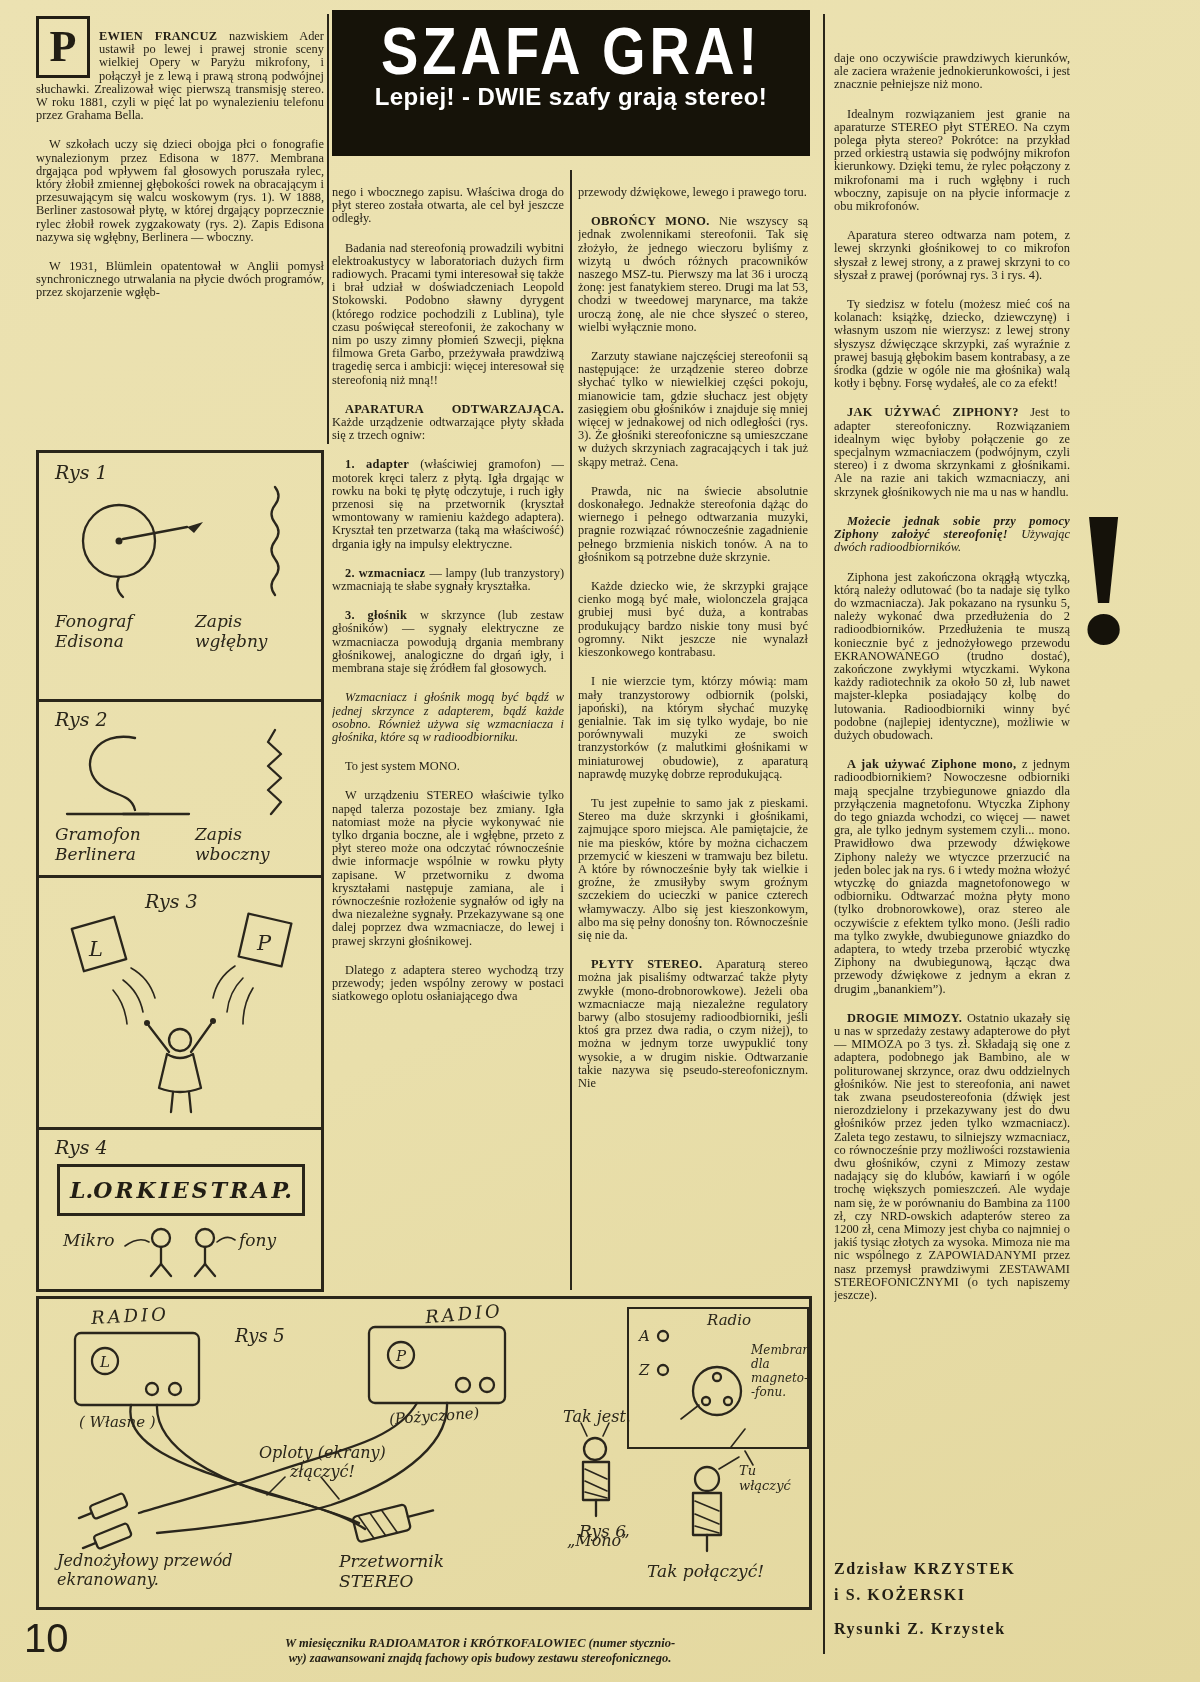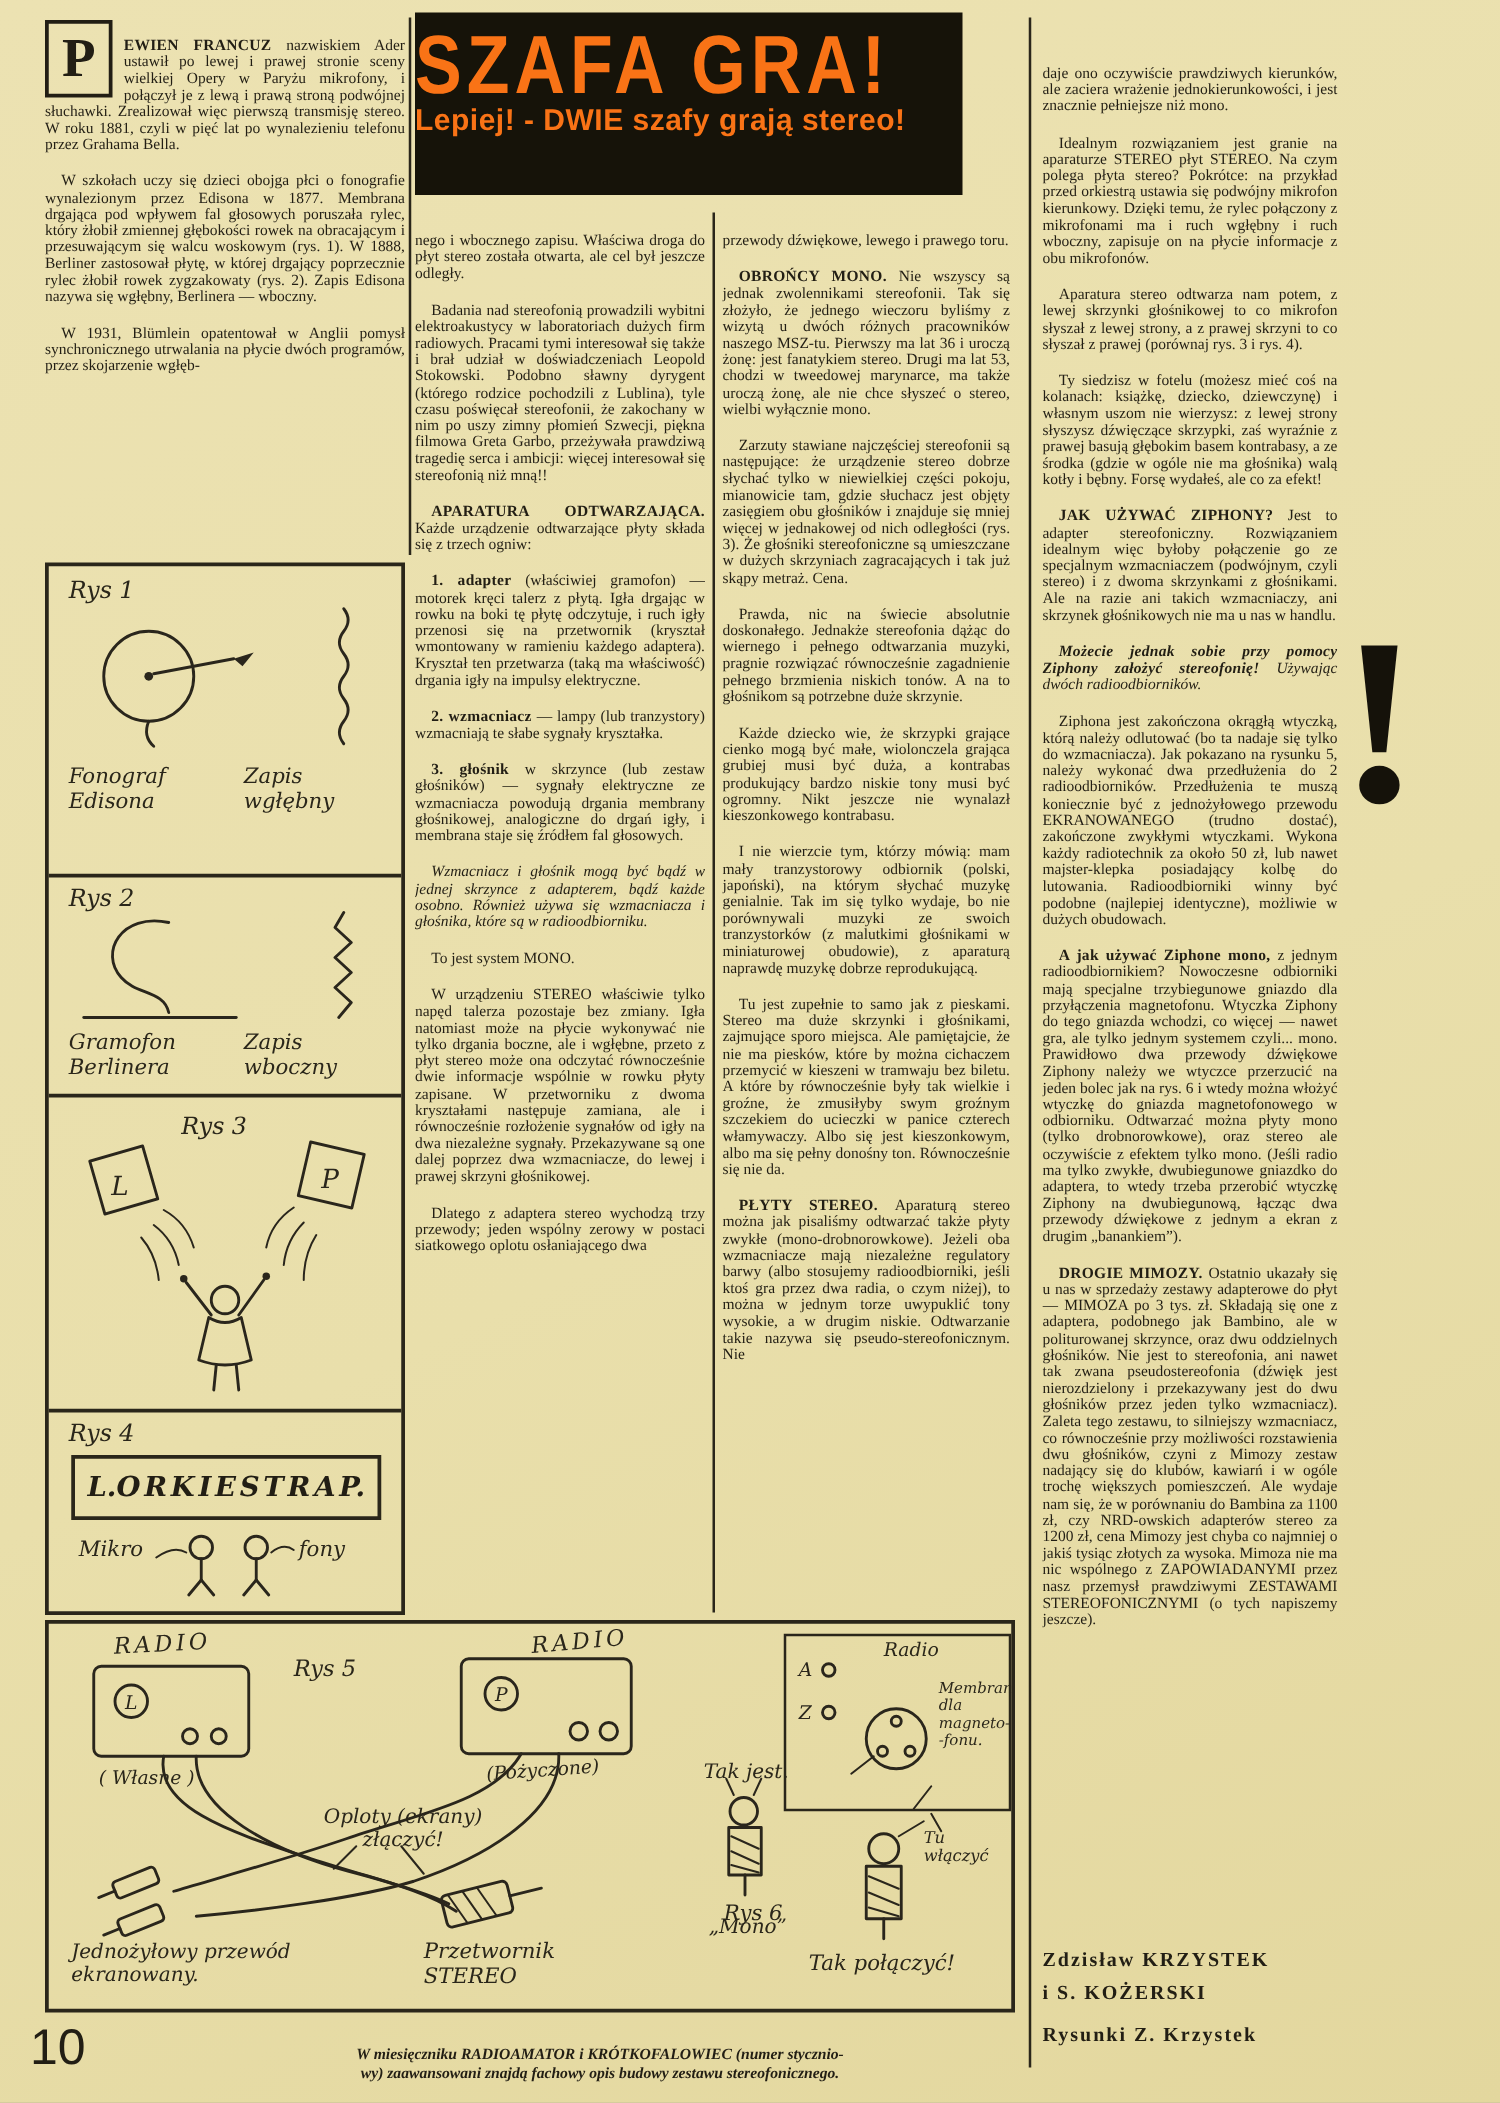--- a/index.html
+++ b/index.html
@@ -7,22 +7,22 @@
   .page{position:relative;width:1200px;height:1682px;margin:0 auto;overflow:hidden;
         background:linear-gradient(155deg,#ece2b2 0%,#e9dfab 55%,#e3d79e 100%);
         font-family:"Liberation Serif",serif;color:#221e14}
   .col{position:absolute;text-align:justify;font-size:12.4px;line-height:13.2px;overflow:hidden}
   .para{margin:16px 0 3px;text-indent:13px}
   .para.noindent{text-indent:0}
   .para.em{font-style:italic}
   .para b{letter-spacing:.25px}
   .dropcap{float:left;width:54px;height:62px;border:3px solid #221e14;margin:2px 9px 2px 0;
            font-size:44px;font-weight:bold;text-align:center;line-height:56px}
-  .banner{position:absolute;left:332px;top:10px;width:438px;height:146px;background:#161309;
-          color:#f97316;overflow:hidden}
+  .banner{position:absolute;left:332px;top:10px;width:478px;height:146px;background:#161309;
+          color:#ffffff;text-align:center;overflow:hidden}
   .banner-title{font-family:"Liberation Sans",sans-serif;font-weight:900;font-size:56px;
                 letter-spacing:4px;padding-top:8px;transform:scaleY(1.18)}
   .banner-sub{font-family:"Liberation Sans",sans-serif;font-weight:700;font-size:24px;margin-top:0;letter-spacing:.4px}
   .vrule{position:absolute;width:2px;background:#2a261a}
   .hand{font-family:"DejaVu Serif",serif;font-style:italic;color:#2a261a;white-space:pre-line}
   .figbox{position:absolute;left:36px;top:450px;width:288px;height:842px;border:3px solid #2a261a}
   .figsec{position:relative;overflow:hidden}
   .figsec + .figsec{border-top:3px solid #2a261a}
   .fig-label{position:absolute;font-size:19px}
   .caption{position:absolute;font-size:17px;line-height:20px}

